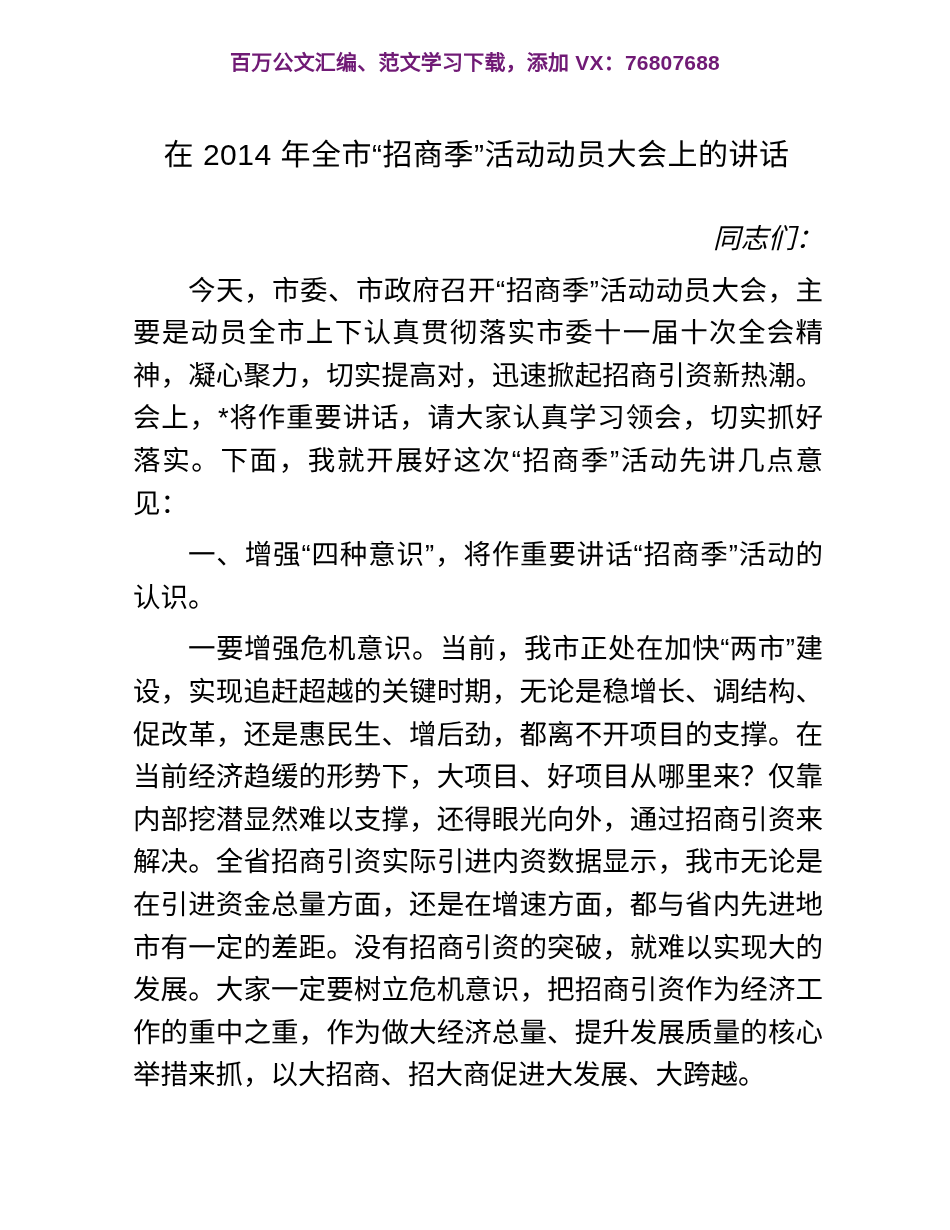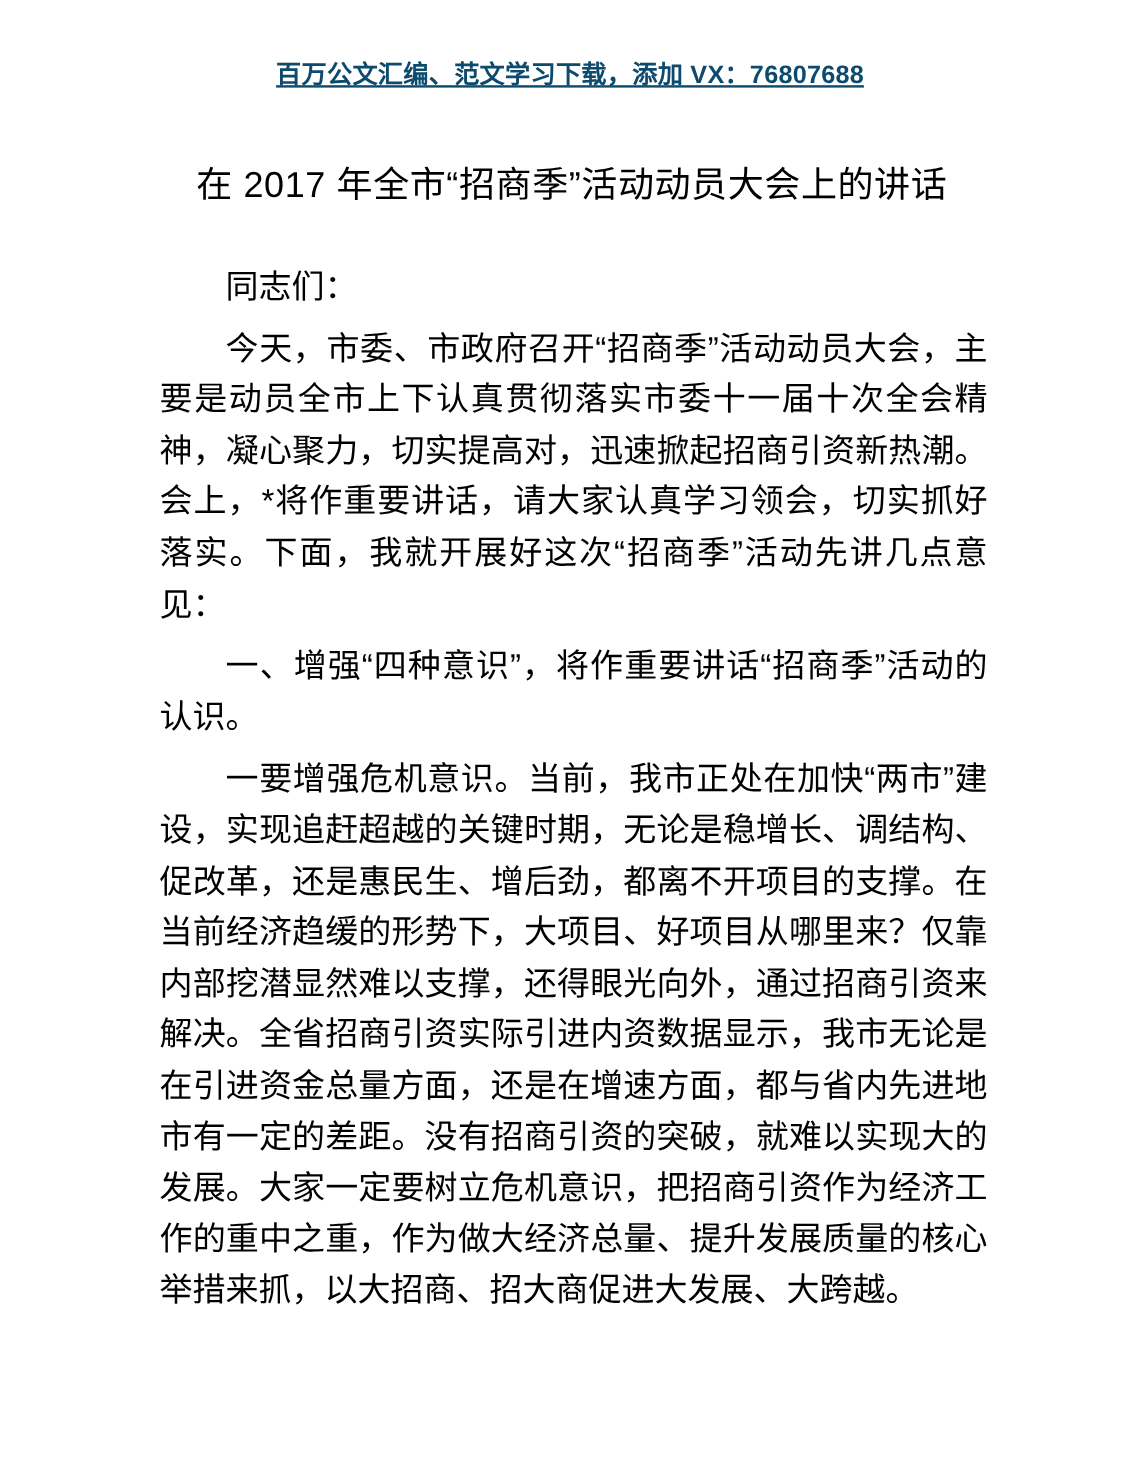--- a/index.html
+++ b/index.html
@@ -70,41 +70,42 @@
     letter-spacing: 0px;
     word-break: break-all;
   }
 
   .para + .para {
     margin-top: 9px;
   }
 
   
   .para.salutation {
-    text-align: left;
+    text-align: right;
     margin-bottom: 8px;
+    font-style: italic;
   }
 
   .para.heading-item {
     text-align: justify;
   }
 
   
   .para.last-line-left {
     text-align: justify;
   }
 </style>
 </head>
 <body>
 
 <div class="page" style="background: rgb(255, 255, 255); color: rgb(0, 0, 0);">
 
-  <div class="promo-header" style="color: #0c4a6e; text-decoration: underline;">百万公文汇编、范文学习下载，添加 VX：76807688</div>
+  <div class="promo-header" style="color: #701a75;">百万公文汇编、范文学习下载，添加 VX：76807688</div>
 
-  <h1 class="doc-title">在 2017 年全市“招商季”活动动员大会上的讲话</h1>
+  <h1 class="doc-title">在 2014 年全市“招商季”活动动员大会上的讲话</h1>
 
   <div class="doc-body">
 
     <p class="para salutation">同志们：</p>
 
     <p class="para">今天，市委、市政府召开“招商季”活动动员大会，主要是动员全市上下认真贯彻落实市委十一届十次全会精神，凝心聚力，切实提高对，迅速掀起招商引资新热潮。会上，*将作重要讲话，请大家认真学习领会，切实抓好落实。下面，我就开展好这次“招商季”活动先讲几点意见：</p>
 
     <p class="para heading-item">一、增强“四种意识”，将作重要讲话“招商季”活动的认识。</p>
 
     <p class="para last-line-left">一要增强危机意识。当前，我市正处在加快“两市”建设，实现追赶超越的关键时期，无论是稳增长、调结构、促改革，还是惠民生、增后劲，都离不开项目的支撑。在当前经济趋缓的形势下，大项目、好项目从哪里来？仅靠内部挖潜显然难以支撑，还得眼光向外，通过招商引资来解决。全省招商引资实际引进内资数据显示，我市无论是在引进资金总量方面，还是在增速方面，都与省内先进地市有一定的差距。没有招商引资的突破，就难以实现大的发展。大家一定要树立危机意识，把招商引资作为经济工作的重中之重，作为做大经济总量、提升发展质量的核心举措来抓，以大招商、招大商促进大发展、大跨越。</p>

